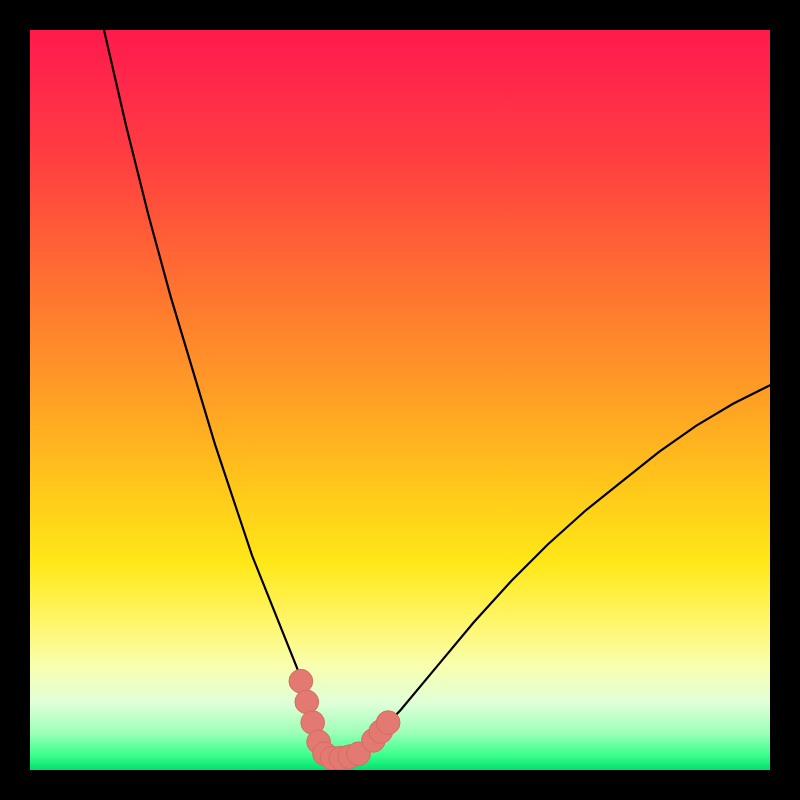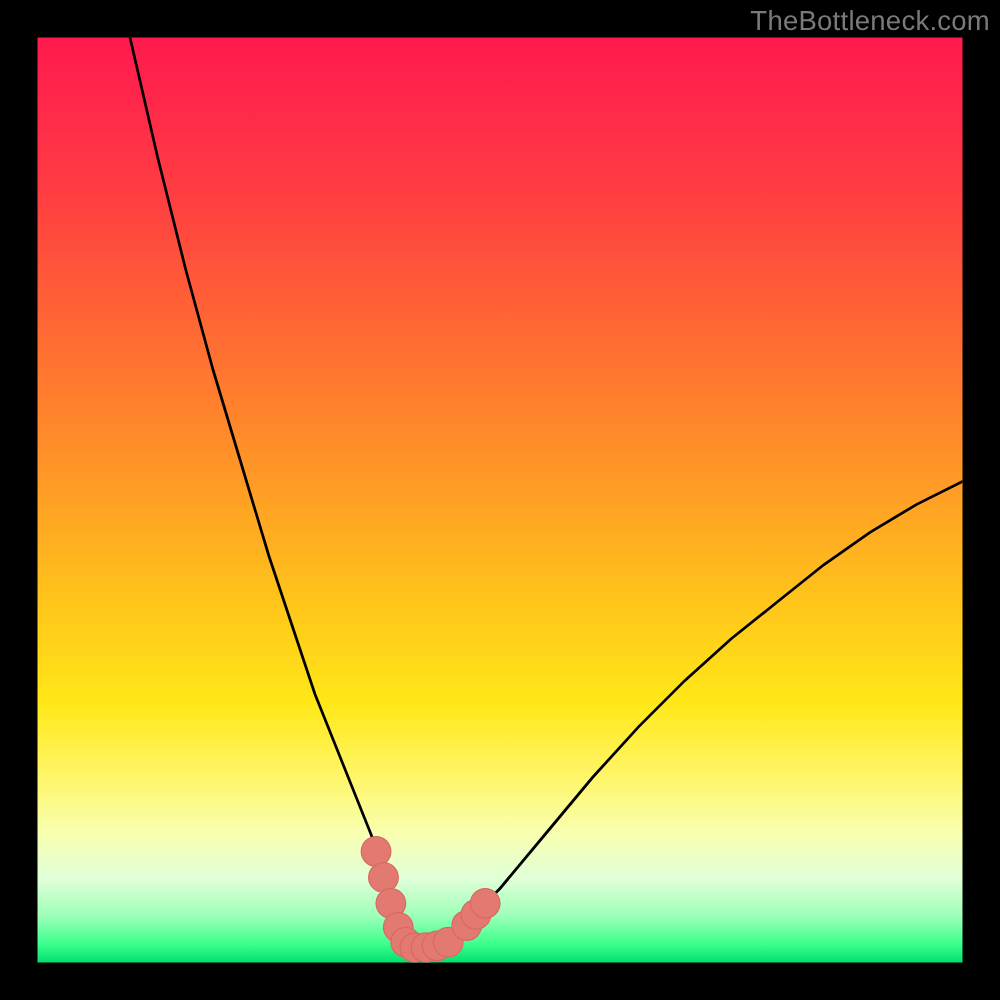--- a/index.html
+++ b/index.html
@@ -54,21 +54,20 @@
     font-size: 22px;
     color: #7a7a7a;
     font-weight: 500;
     letter-spacing: 0.2px;
   }
 </style>
 </head>
 <body>
 
 <div class="frame">
-  <div class="watermark">TheBottleneck.com</div>
   <div class="plot">
     <svg class="curve" viewBox="0 0 740 740">
       <path id="curve-path" fill="none" stroke-width="2.2" stroke-linecap="round" d="M74.00 0.00 L96.20 96.20 L118.40 185.00 L140.60 266.40 L162.80 340.40 L185.00 414.40 L207.20 481.00 L222.00 525.40 L236.80 562.40 L251.60 599.40 L266.40 636.40 L277.50 666.00 L288.60 695.60 L296.00 714.10 L303.40 725.20 L318.20 725.20 L333.00 717.80 L370.00 680.80 L407.00 636.40 L444.00 592.00 L481.00 551.30 L518.00 514.30 L555.00 481.00 L592.00 451.40 L629.00 421.80 L666.00 395.90 L703.00 373.70 L740.00 355.20" stroke="#000000"></path>
       <g id="markers">
           <circle cx="270.84" cy="651.20" r="11.84" fill="#e27a72" stroke="#d86a62" stroke-width="1"></circle>
           <circle cx="276.76" cy="671.92" r="11.84" fill="#e27a72" stroke="#d86a62" stroke-width="1"></circle>
           <circle cx="282.68" cy="692.64" r="11.84" fill="#e27a72" stroke="#d86a62" stroke-width="1"></circle>
           <circle cx="288.60" cy="711.88" r="11.84" fill="#e27a72" stroke="#d86a62" stroke-width="1"></circle>
           <circle cx="294.52" cy="723.72" r="11.84" fill="#e27a72" stroke="#d86a62" stroke-width="1"></circle>
           <circle cx="301.92" cy="728.16" r="11.84" fill="#e27a72" stroke="#d86a62" stroke-width="1"></circle>

